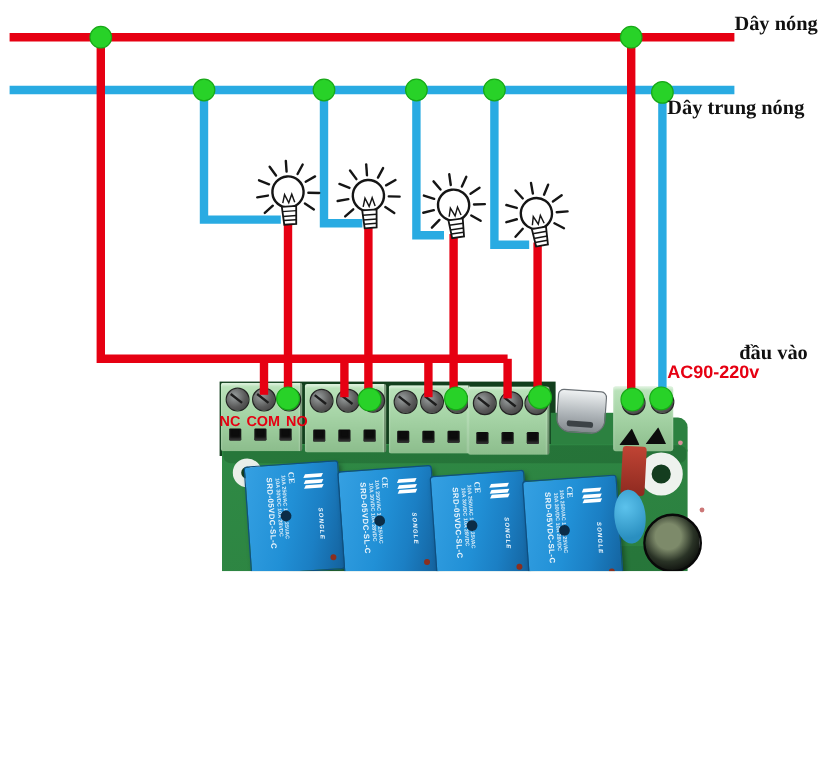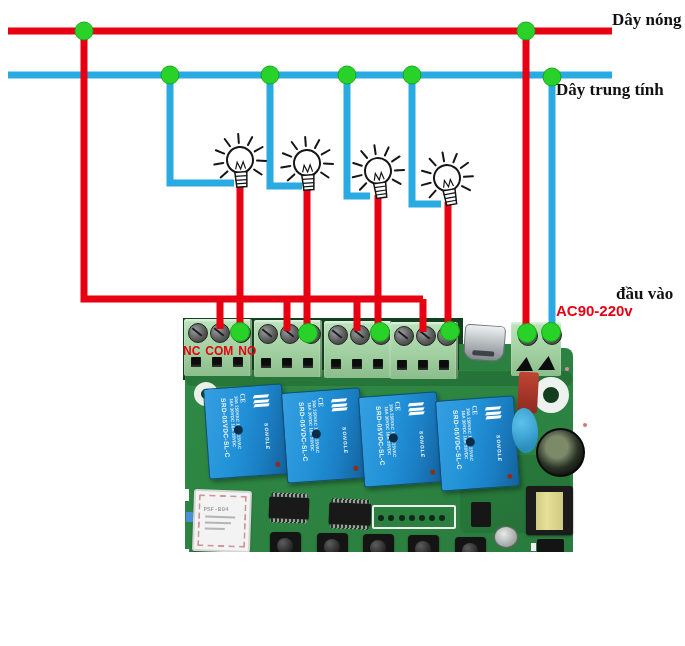--- a/index.html
+++ b/index.html
@@ -1,16 +1,16 @@
 <!DOCTYPE html>
 <html><head>
 <meta charset="utf-8">
 <style>
   html,body{margin:0;padding:0;background:#fff;}
-  .stage{position:relative;width:685px;height:552px;background:#fff;overflow:hidden;
+  .stage{position:relative;width:685px;height:476px;background:#fff;overflow:hidden;
          font-family:"Liberation Sans",sans-serif;}
   
   .lbl{position:absolute;color:#111;font-family:"Liberation Serif",serif;font-weight:700;
        font-size:17px;white-space:nowrap;z-index:6;}
   .lbl-hot{left:612px;top:10px;}
   .lbl-neutral{left:556px;top:80px;}
   .lbl-input{left:616px;top:284px;}
   .lbl-volt{position:absolute;left:556px;top:302px;color:#e60012;
             font:700 15px "Liberation Sans",sans-serif;z-index:6;white-space:nowrap;}
   .lbl-ncomno{position:absolute;left:183px;top:344px;color:#e60012;
@@ -372,20 +372,20 @@
       <circle cx="240" cy="332" r="9.5"></circle>
       <circle cx="308" cy="333" r="9.5"></circle>
       <circle cx="380" cy="332" r="9.5"></circle>
       <circle cx="450" cy="331" r="9.5"></circle>
       <circle cx="527" cy="333" r="9.5"></circle>
       <circle cx="551" cy="332" r="9.5"></circle>
     </g>
   </svg>
 
   <div class="lbl lbl-hot">Dây nóng</div>
-  <div class="lbl lbl-neutral">Dây trung tính</div>
+  <div class="lbl lbl-neutral">Dây trung nóng</div>
   <div class="lbl lbl-input">đầu vào</div>
   <div class="lbl-volt">AC90-220v</div>
   <div class="lbl-ncomno">
     <span>NC</span><span>COM</span><span>NO</span>
   </div>
 
 </div>
 
 </body></html>

